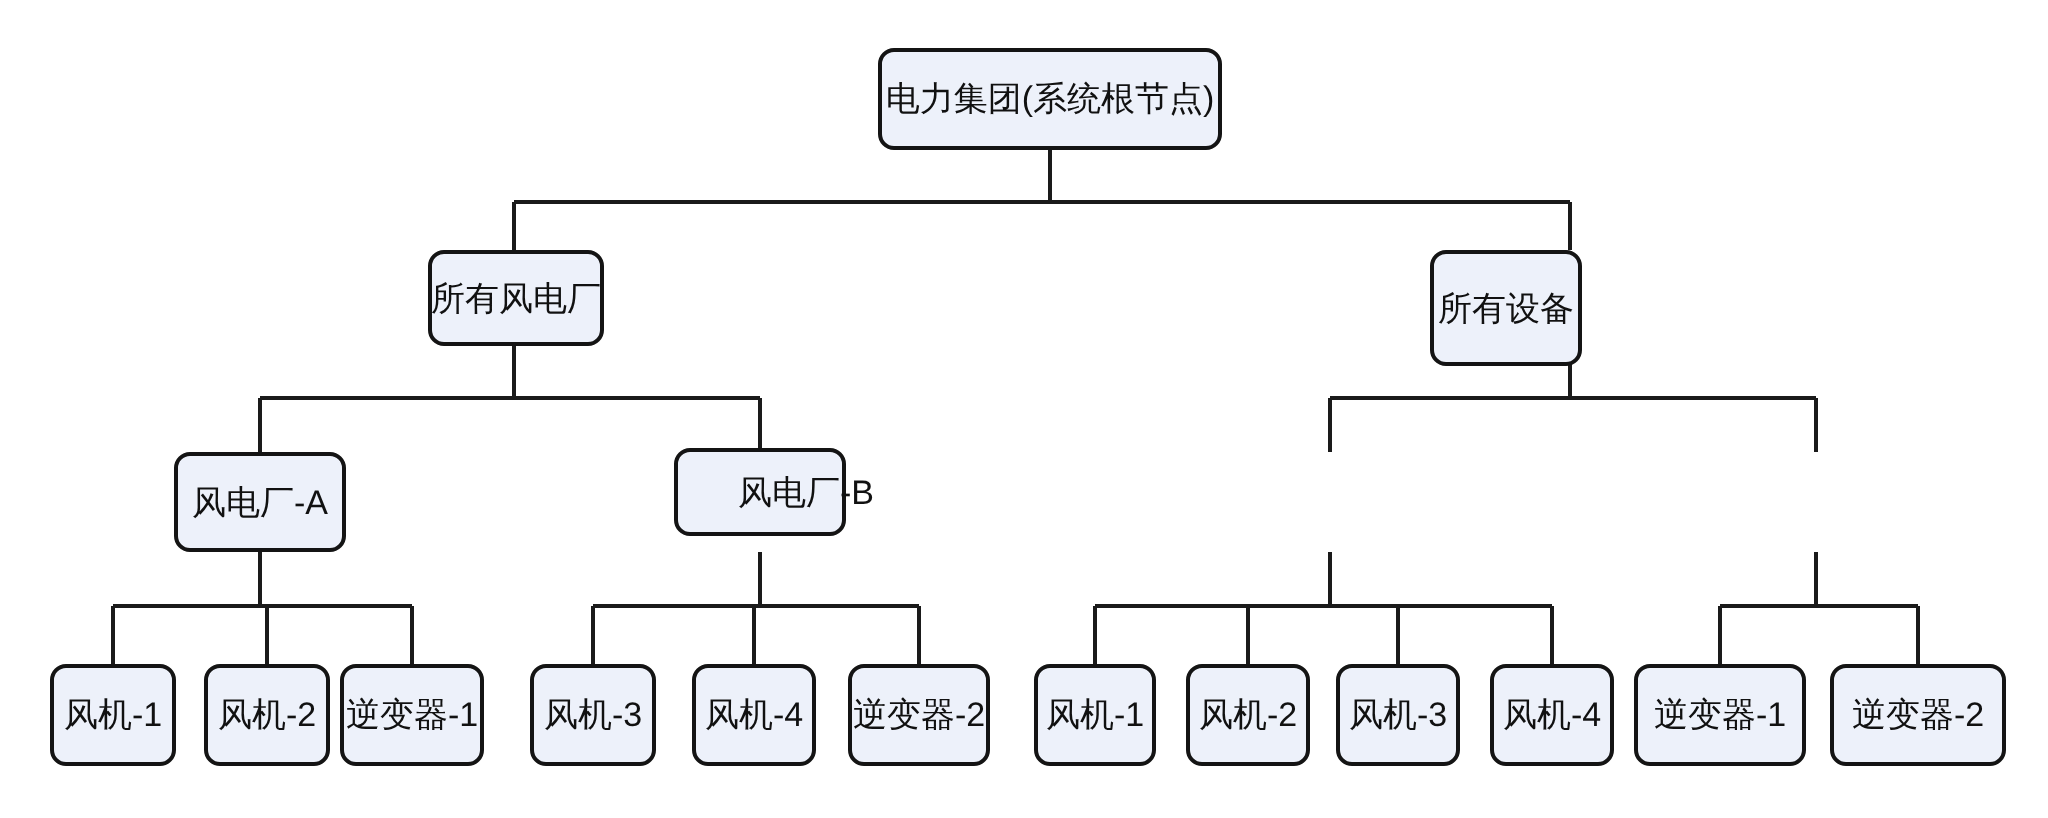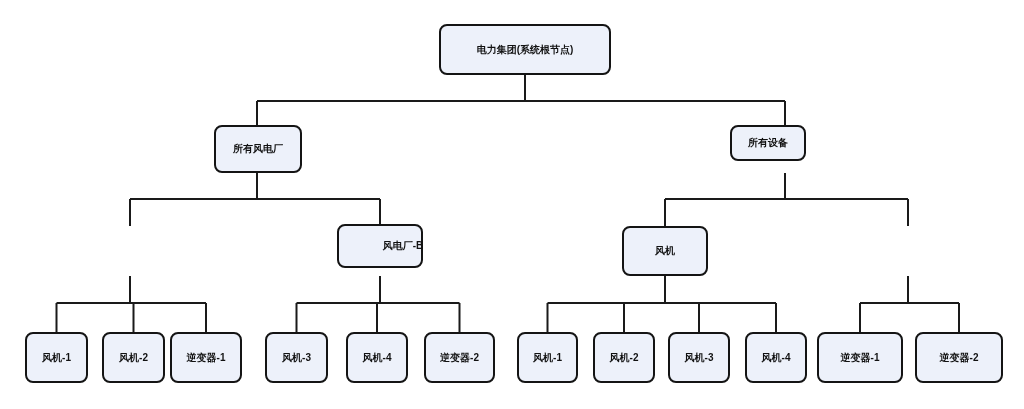--- a/index.html
+++ b/index.html
@@ -31,48 +31,47 @@
   }
   .node {
     position: absolute;
     display: flex;
     align-items: center;
     justify-content: center;
     background: var(--node-fill);
     border: 2px solid var(--node-border);
     border-radius: 8px;
     color: var(--text-color);
-    font-size: 10px;
+    font-size: 17px;
     white-space: nowrap;
     line-height: 1;
-    font-weight: bold;
   }
 </style>
 </head>
 <body>
 
 <div class="canvas">
 
   <svg class="edges" viewBox="0 0 1024 409" xmlns="http://www.w3.org/2000/svg">
     <path class="edge" d="M525 75 V101 M257 101 H785 M257 101 V125 M785 101 V125"></path>
     <path class="edge" d="M257 173 V199 M130 199 H380 M130 199 V226 M380 199 V226"></path>
     <path class="edge" d="M785 173 V199 M665 199 H908 M665 199 V226 M908 199 V226"></path>
     <path class="edge" d="M130 276 V303 M56.5 303 H206 M56.5 303 V332 M133.5 303 V332 M206 303 V332"></path>
     <path class="edge" d="M380 276 V303 M296.5 303 H459.5 M296.5 303 V332 M377 303 V332 M459.5 303 V332"></path>
     <path class="edge" d="M665 276 V303 M547.5 303 H776 M547.5 303 V332 M624 303 V332 M699 303 V332 M776 303 V332"></path>
     <path class="edge" d="M908 276 V303 M860 303 H959 M860 303 V332 M959 303 V332"></path>
   </svg>
 
   <div class="node" style="left:439px; top:24px; width:172px; height:51px;">电力集团(系统根节点)</div>
 
   <div class="node" style="left:214px; top:125px; width:88px; height:48px;">所有风电厂</div>
-  <div class="node" style="left:730px; top:125px; width:76px; height:36px;">所有设备</div>
+  <div class="node" style="left:715px; top:125px; width:76px; height:58px;">所有设备</div>
 
+  <div class="node" style="left:87px; top:226px; width:86px; height:50px;">风电厂-A</div>
   <div class="node" style="left:337px; top:224px; width:86px; height:44px;padding-left:46px;">风电厂-B</div>
-  <div class="node" style="left:622px; top:226px; width:86px; height:50px;">风机</div>
 
   <div class="node" style="left:25px; top:332px; width:63px; height:51px;">风机-1</div>
   <div class="node" style="left:102px; top:332px; width:63px; height:51px;">风机-2</div>
   <div class="node" style="left:170px; top:332px; width:72px; height:51px;">逆变器-1</div>
 
   <div class="node" style="left:265px; top:332px; width:63px; height:51px;">风机-3</div>
   <div class="node" style="left:346px; top:332px; width:62px; height:51px;">风机-4</div>
   <div class="node" style="left:424px; top:332px; width:71px; height:51px;">逆变器-2</div>
 
   <div class="node" style="left:517px; top:332px; width:61px; height:51px;">风机-1</div>

